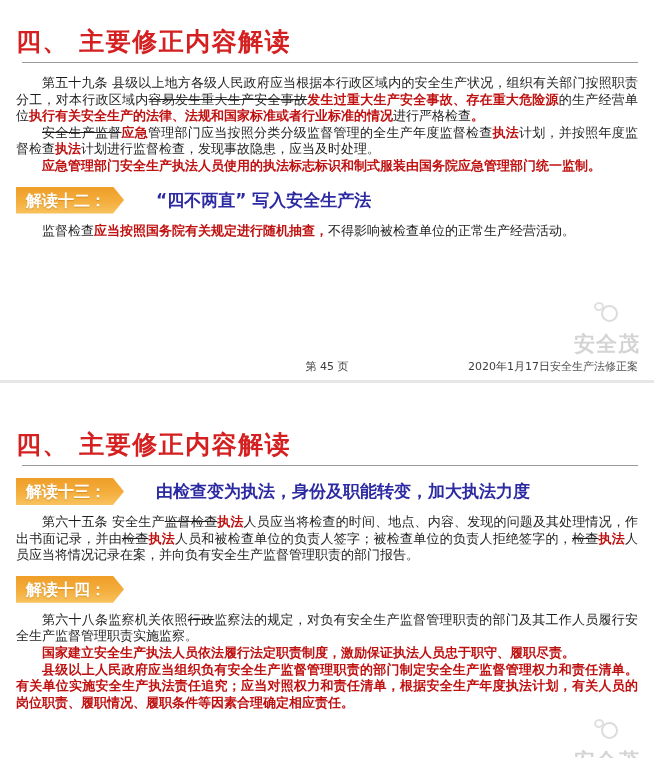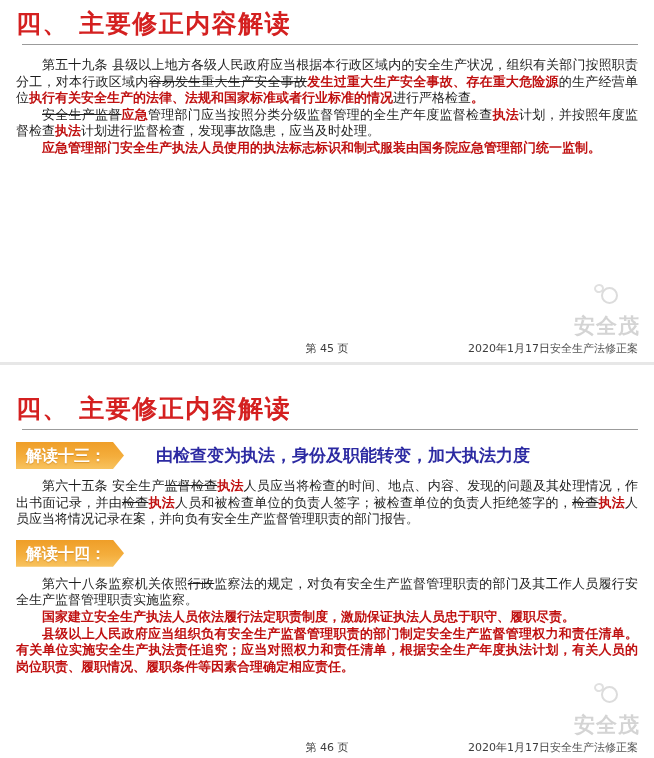--- a/index.html
+++ b/index.html
@@ -2,21 +2,21 @@
 <html><head>
 <meta charset="utf-8">
 <style>
   html,body{margin:0;padding:0;background:#ffffff;}
   body{
     width:654px;height:758px;overflow:hidden;
     font-family:"DejaVu Sans","Liberation Sans",sans-serif;
     -webkit-font-smoothing:antialiased;
   }
   .deck{width:654px;}
-  .slide{position:relative;width:654px;background:#fff;box-sizing:border-box;padding:0 16px;}
+  .slide{position:relative;width:654px;background:#fff;box-sizing:border-box;padding:0 16px;margin-top:18px;}
   .slide.s1{height:362px;}
   .slide.s2{height:376px;}
   .slide-divider{height:20px;background:#fff;border-top:3px solid #e7e7e7;}
 
   .slide-title{
     padding-top:9px;margin:0;
     font-size:25px;font-weight:bold;color:#d42020;
     letter-spacing:1.5px;line-height:30px;
   }
   .title-rule{border:none;border-top:1px solid #9b9b9b;margin:5px 0 0 6px;}
@@ -72,20 +72,29 @@
     <section class="slide s1">
       <h1 class="slide-title">四、 主要修正内容解读</h1>
       <hr class="title-rule">
       <div class="sec">
         <div class="body">
           <p class="para"><span class="t-n">第五十九条 县级以上地方各级人民政府应当根据本行政区域内的安全生产状况，组织有关部门按照职责分工，对本行政区域内</span><span class="t-s">容易发生重大生产安全事故</span><span class="t-r">发生过重大生产安全事故、存在重大危险源</span><span class="t-n">的生产经营单位</span><span class="t-r">执行有关安全生产的法律、法规和国家标准或者行业标准的情况</span><span class="t-n">进行严格检查</span><span class="t-r">。</span></p>
           <p class="para"><span class="t-s">安全生产监督</span><span class="t-r">应急</span><span class="t-n">管理部门应当按照分类分级监督管理的全生产年度监督检查</span><span class="t-r">执法</span><span class="t-n">计划，并按照年度监督检查</span><span class="t-r">执法</span><span class="t-n">计划进行监督检查，发现事故隐患，应当及时处理。</span></p>
           <p class="para"><span class="t-r">应急管理部门安全生产执法人员使用的执法标志标识和制式服装由国务院应急管理部门统一监制。</span></p>
         </div>
       </div>
+      <div class="sec">
+        <div class="sec-head">
+          <span class="badge">解读十二：</span>
+          <span class="heading">“四不两直” 写入安全生产法</span>
+        </div>
+        <div class="body">
+          <p class="para"><span class="t-n">监督检查</span><span class="t-r">应当按照国务院有关规定进行随机抽查，</span><span class="t-n">不得影响被检查单位的正常生产经营活动。</span></p>
+        </div>
+      </div>
       <div class="watermark">
         <span class="wm-icon">
           <span class="c2"></span>
           <span class="c1"></span>
         </span>
         <span class="wm-brand">安全茂</span>
       </div>
       <div class="footer">
         <span class="f-date">2020年1月17日</span>
         <span class="f-page">第 45 页</span>

